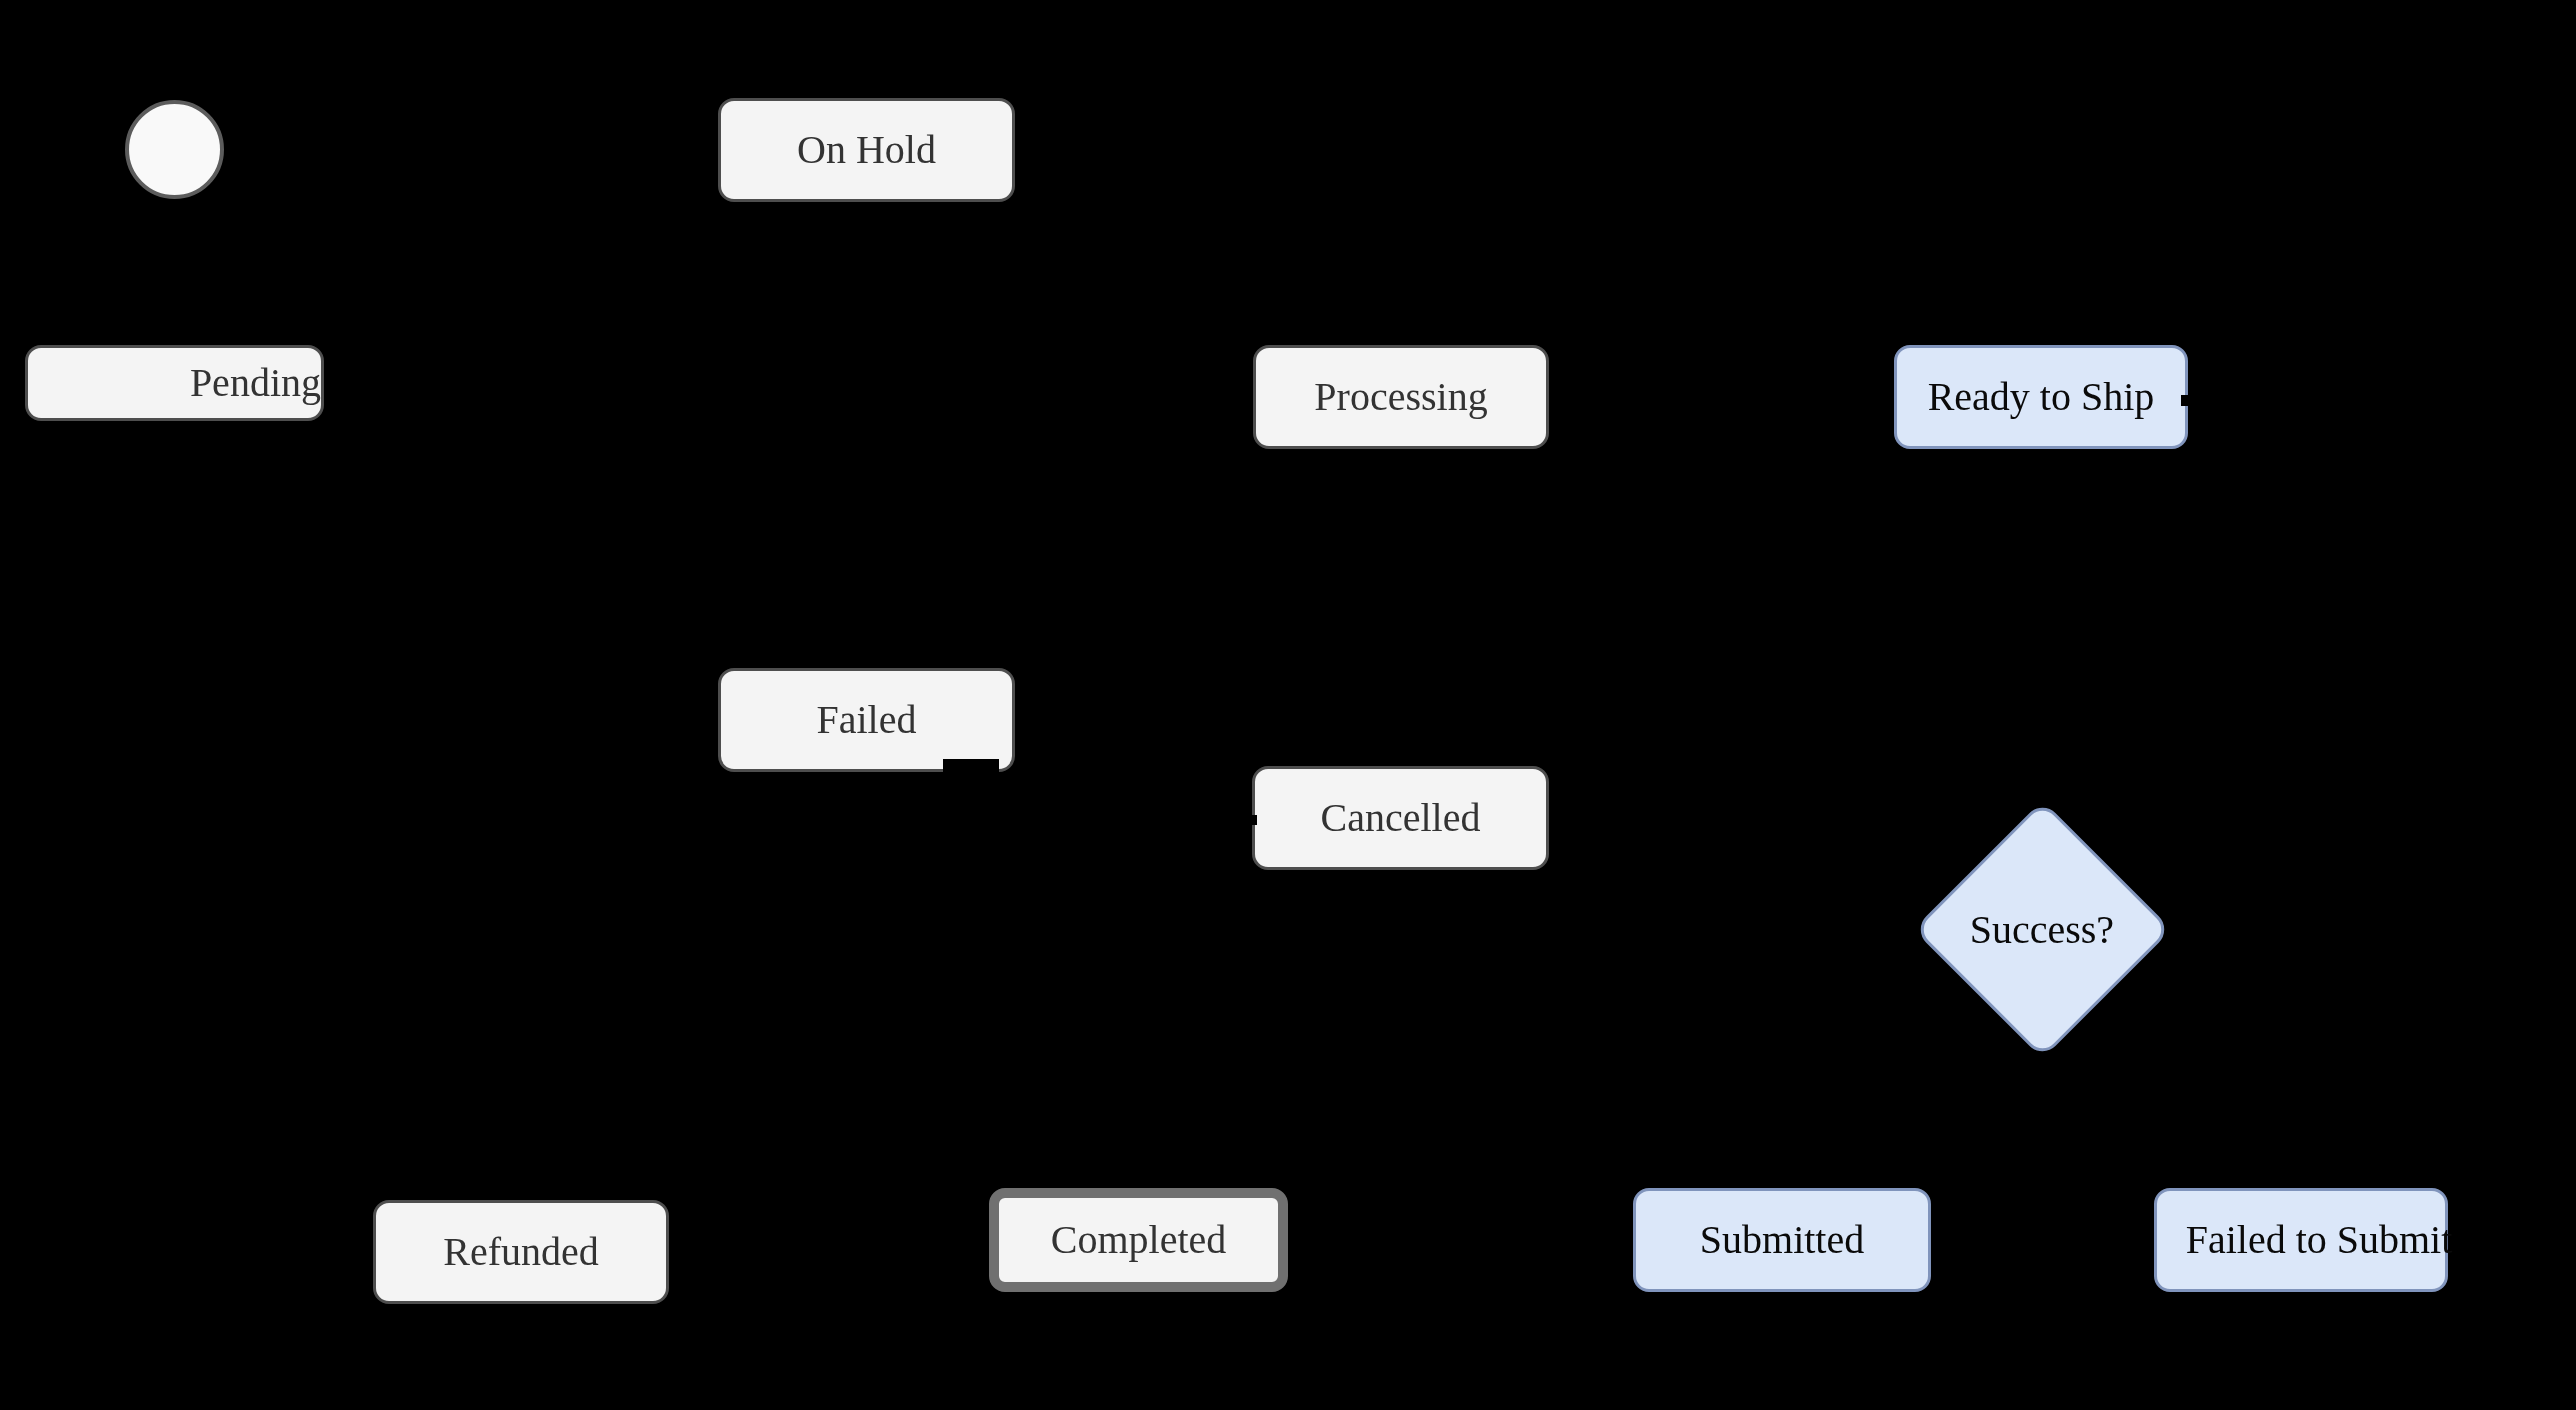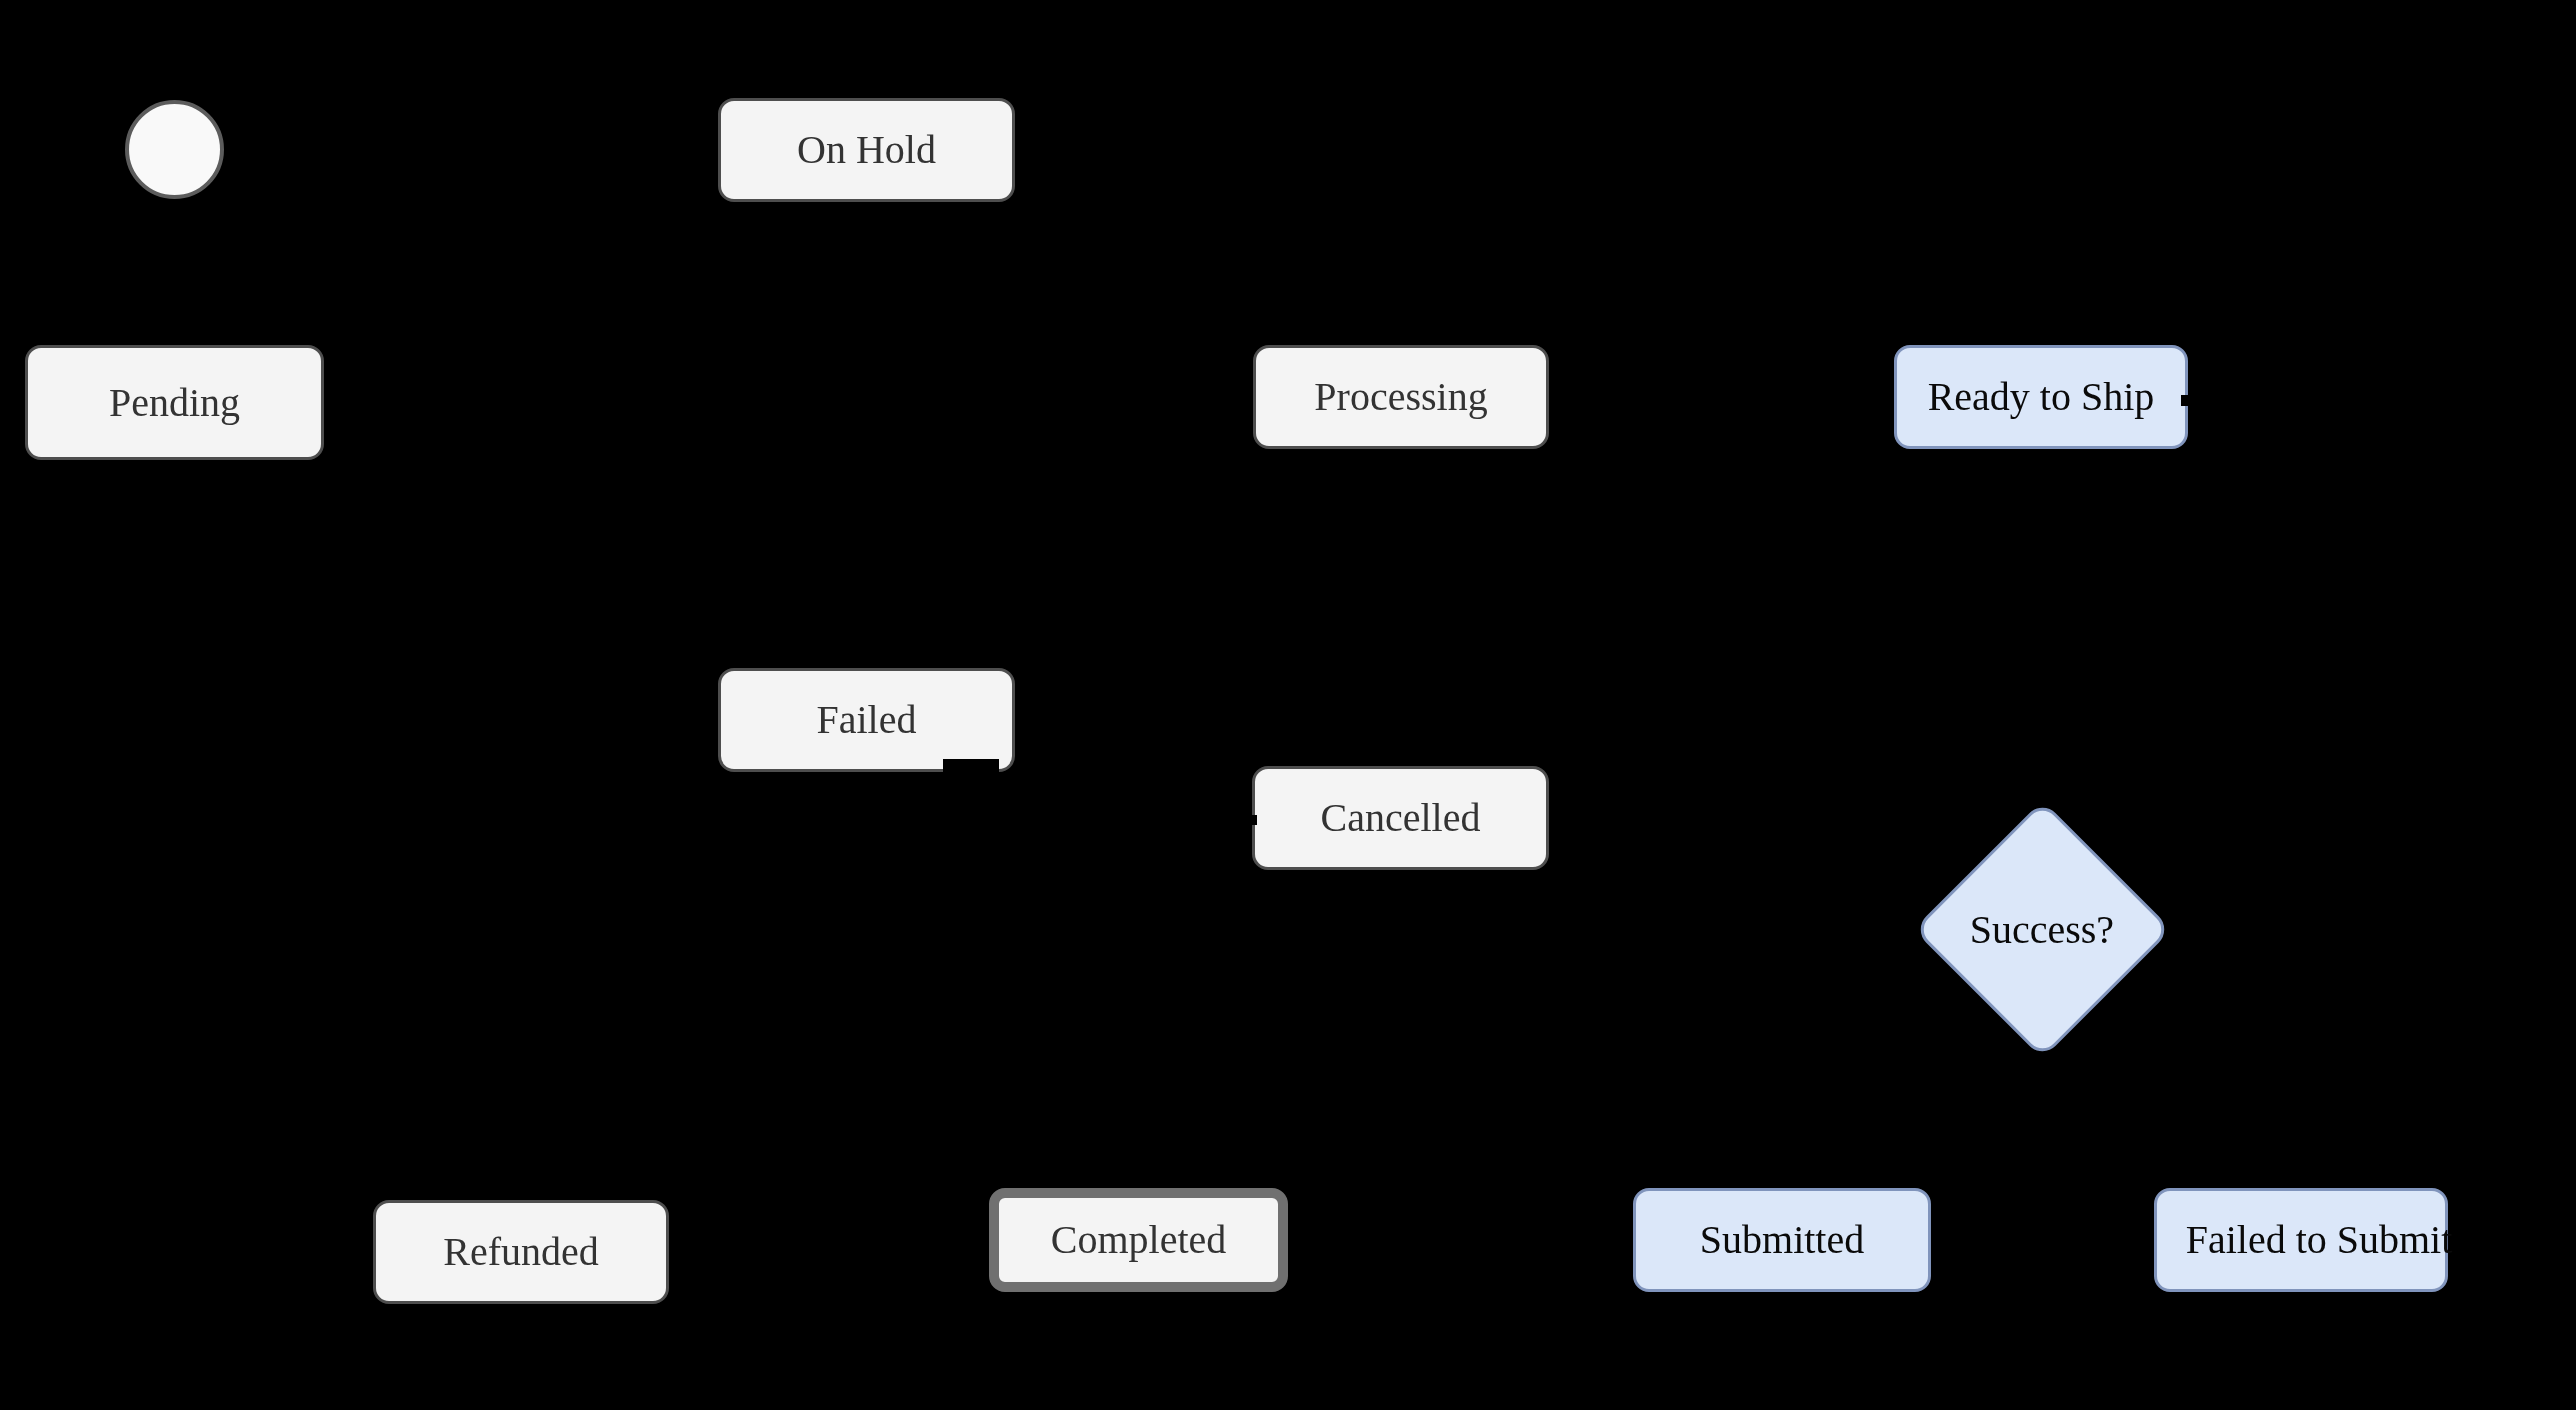--- a/index.html
+++ b/index.html
@@ -65,21 +65,21 @@
   }
 </style>
 </head>
 <body>
 
 <div id="canvas" style="background: rgb(0, 0, 0); --state-fill: #f4f4f4; --state-border: #4e4e4e; --state-text: #333333; --hl-fill: #dbe7f9; --hl-border: #8094bc; --hl-text: #0a0a0a; --final-border: #707070; --start-fill: #f9f9f9; --start-border: #5c5c5c; width: 2576px; height: 1410px;">
     <div class="node circle start" style="left: 125px; top: 100px; width: 99px; height: 99px;"></div>
     <div class="node rect default" style="left: 718px; top: 98px; width: 297px; height: 104px;">
       <span class="lbl">On Hold</span>
     </div>
-    <div class="node rect default" style="left: 25px; top: 345px; width: 299px; height: 115px;">
+    <div class="node rect default" style="left: 25px; top: 345px; width: 299px; height: 76px; justify-content: flex-end;">
       <span class="lbl">Pending</span>
     </div>
     <div class="node rect highlight" style="left: 1894px; top: 345px; width: 294px; height: 104px;">
       <span class="lbl">Ready to Ship</span>
     </div>
     <div class="node rect default" style="left: 1253px; top: 345px; width: 296px; height: 104px;">
       <span class="lbl">Processing</span>
     </div>
     <div class="node rect default" style="left: 718px; top: 668px; width: 297px; height: 104px;">
       <span class="lbl">Failed</span>

